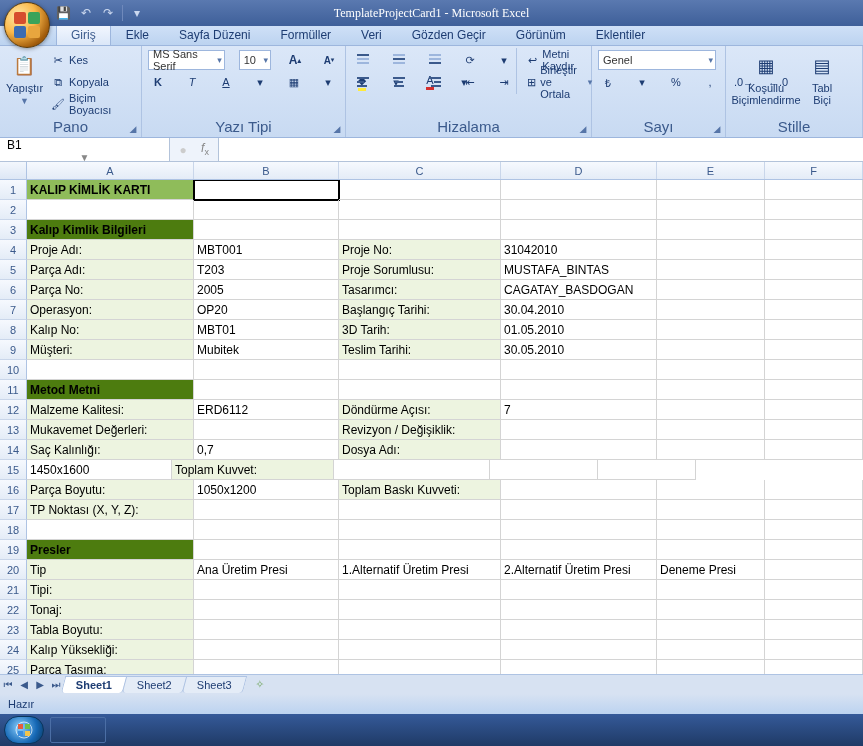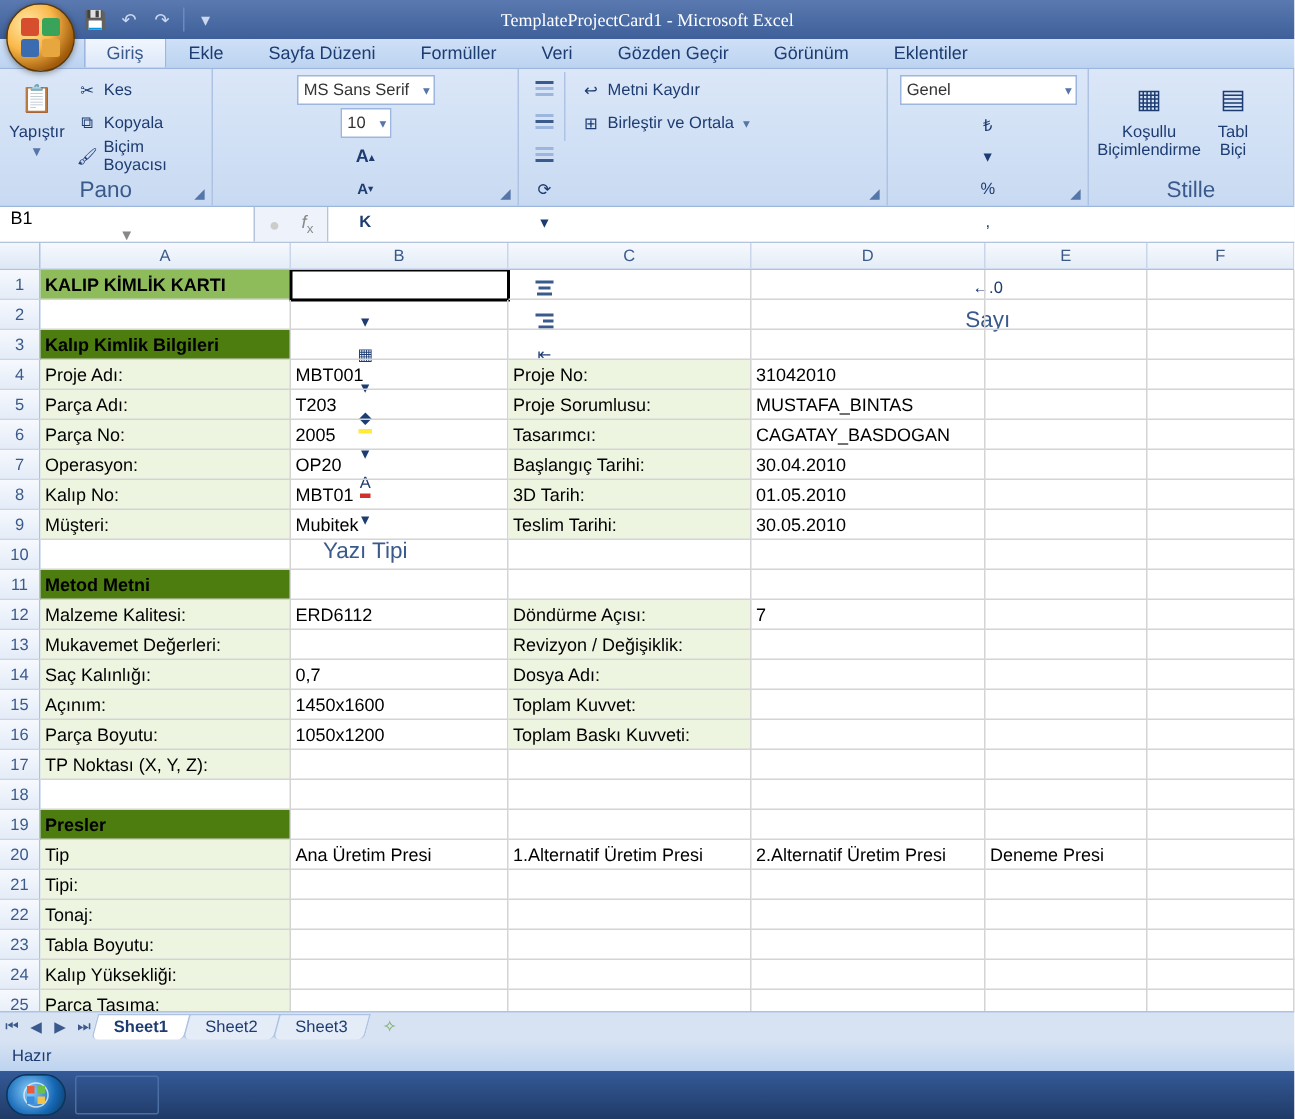--- a/index.html
+++ b/index.html
@@ -28,21 +28,21 @@
   .ribbon { height: 92px; background: linear-gradient(#dbe7f8,#c8daf2); display:flex; border-bottom:1px solid #9db6dd; }
   .group { border-right:1px solid #aec3e3; display:flex; flex-direction:column; padding:2px 4px 0; position:relative; }
   .group-body { flex:1; display:flex; align-items:flex-start; }
   .group-label { text-align:center; font-size:15px; color:#3b5a8c; padding:1px 0 2px; cursor:default; }
   .group .dlaunch { position:absolute; right:2px; bottom:2px; width:12px; height:12px; color:#5675a8; font-size:9px; text-align:center; line-height:12px; cursor:pointer; }
 
   .big-btn { width:42px; display:flex; flex-direction:column; align-items:center; justify-content:center; font-size:11px; color:#1d3c72; padding:4px 2px; gap:2px; cursor:pointer; }
   .big-btn .bicon { width:28px; height:28px; display:flex; align-items:center; justify-content:center; font-size:18px; }
 
   .col { display:flex; flex-direction:column; gap:2px; padding:2px 2px; }
-  .row { display:flex; gap:2px; align-items:center;flex-direction:column; }
+  .row { display:flex; gap:14px; align-items:center; }
   .smbtn { min-width:20px; height:20px; border:1px solid transparent; display:flex; align-items:center; justify-content:center; font-size:11px; color:#1d3c72; cursor:pointer; padding:0 3px; border-radius:2px; }
   .smbtn svg { display:block; }
   .dd { width:10px; justify-content:center; }
   .selbox { height:20px; border:1px solid #9db6dd; background:#fff; font-size:11px; color:#333; display:flex; align-items:center; padding:0 14px 0 4px; position:relative; cursor:pointer; }
   .selbox::after { content:"▾"; position:absolute; right:2px; color:#5675a8; font-size:9px; }
 
   .txtbtn { height:20px; display:flex; align-items:center; gap:4px; font-size:11px; color:#1d3c72; padding:0 4px; cursor:pointer; }
   .txtbtn .ticn { width:14px; height:14px; display:flex; align-items:center; justify-content:center; font-size:11px; }
 
   
@@ -443,21 +443,20 @@
         <div class="rh">14</div>
         <div class="c wA lbl">Saç Kalınlığı:</div>
         <div class="c wB ">0,7</div>
         <div class="c wC lbl">Dosya Adı:</div>
         <div class="c wD "></div>
         <div class="c wE "></div>
         <div class="c wF "></div>
       </div>
       <div class="r">
         <div class="rh">15</div>
-        <div class="c wA lbl">Açınım:</div>
         <div class="c wB ">1450x1600</div>
         <div class="c wC lbl">Toplam Kuvvet:</div>
         <div class="c wD "></div>
         <div class="c wE "></div>
         <div class="c wF "></div>
       </div>
       <div class="r">
         <div class="rh">16</div>
         <div class="c wA lbl">Parça Boyutu:</div>
         <div class="c wB ">1050x1200</div>

